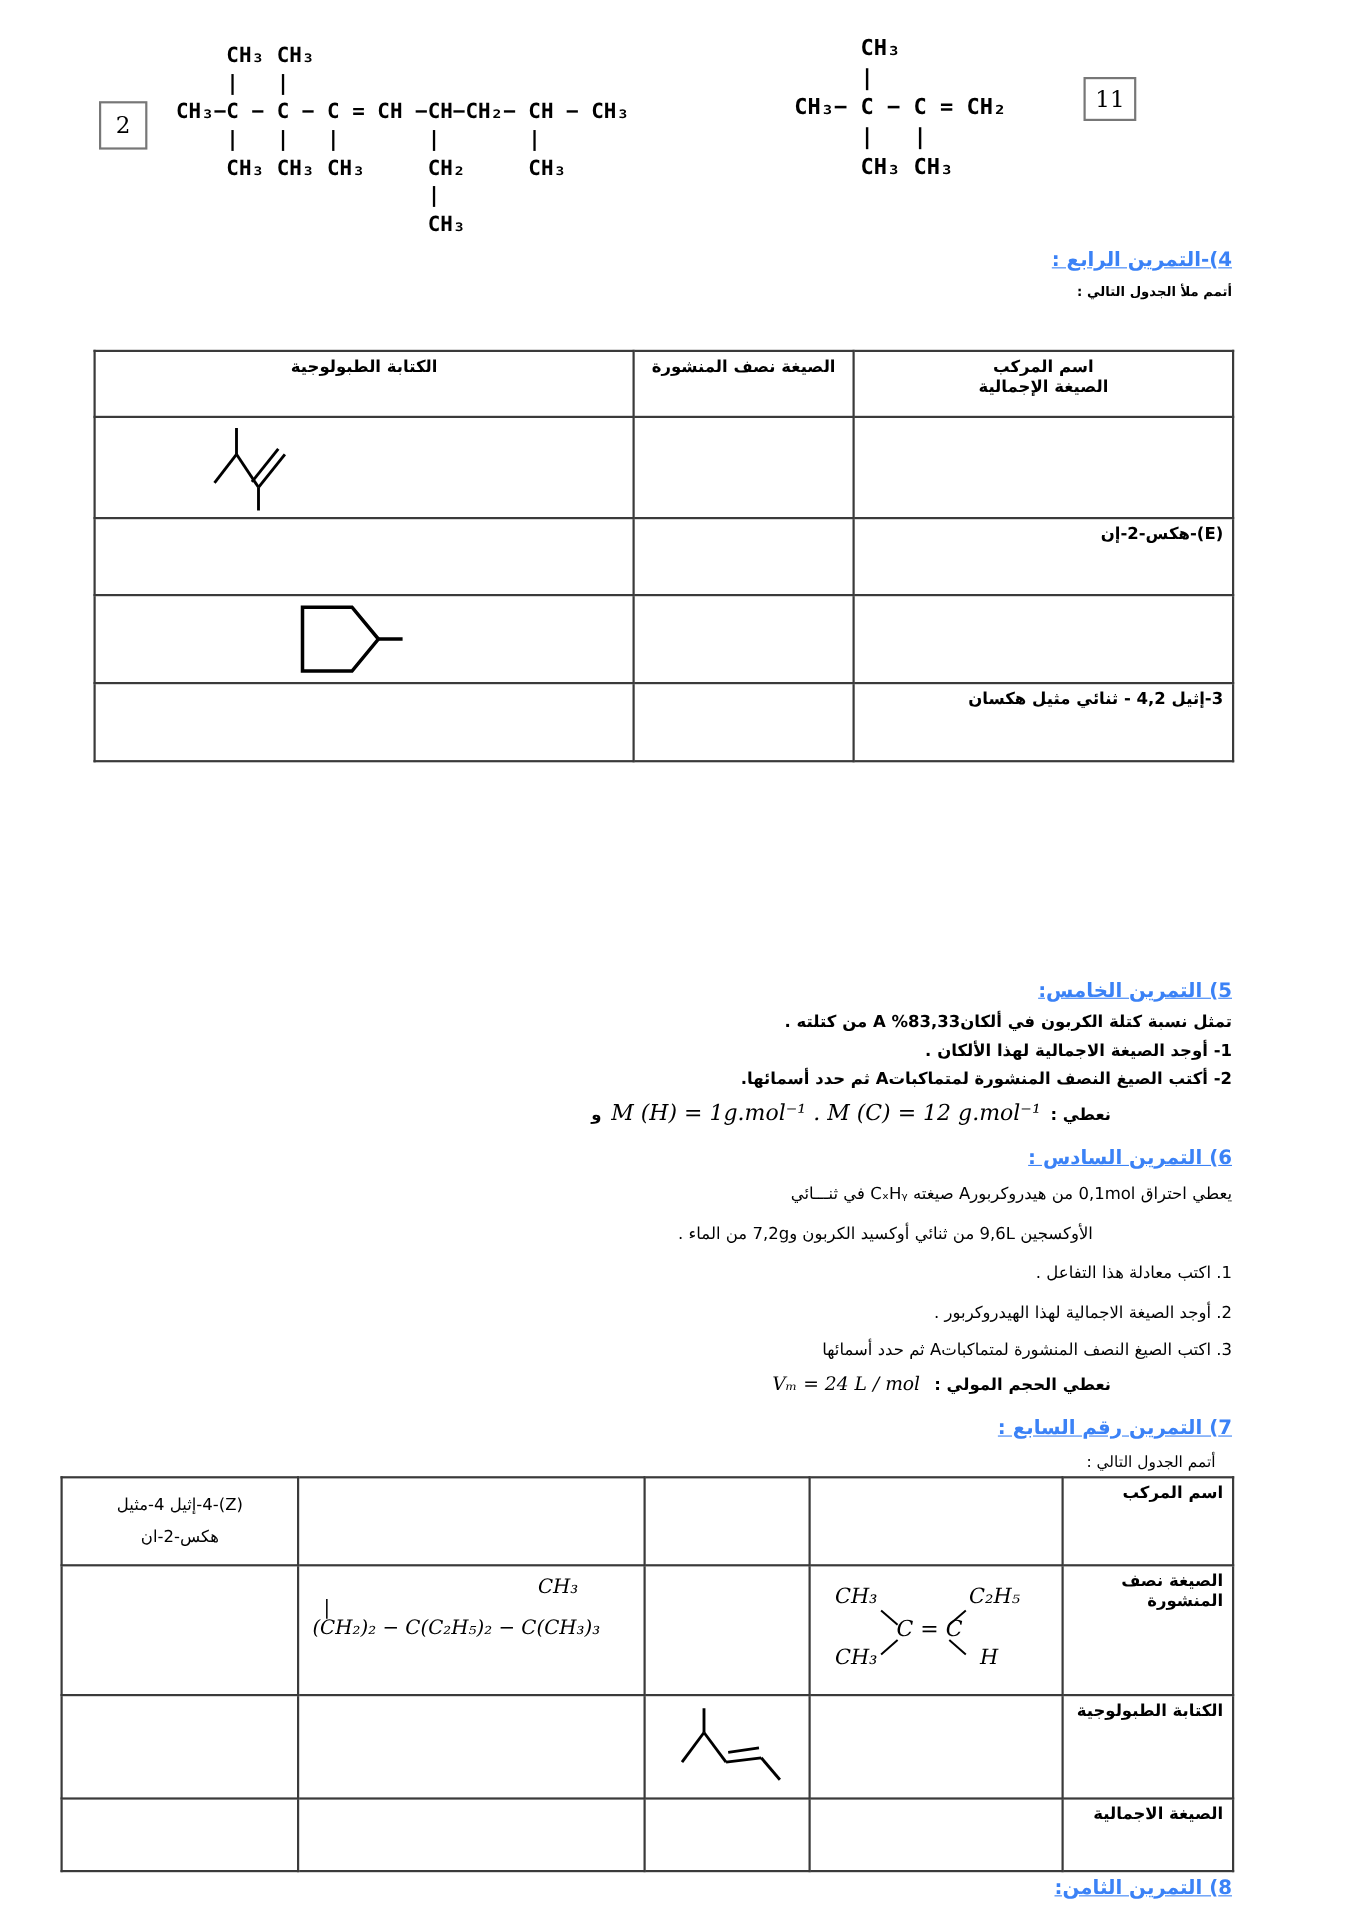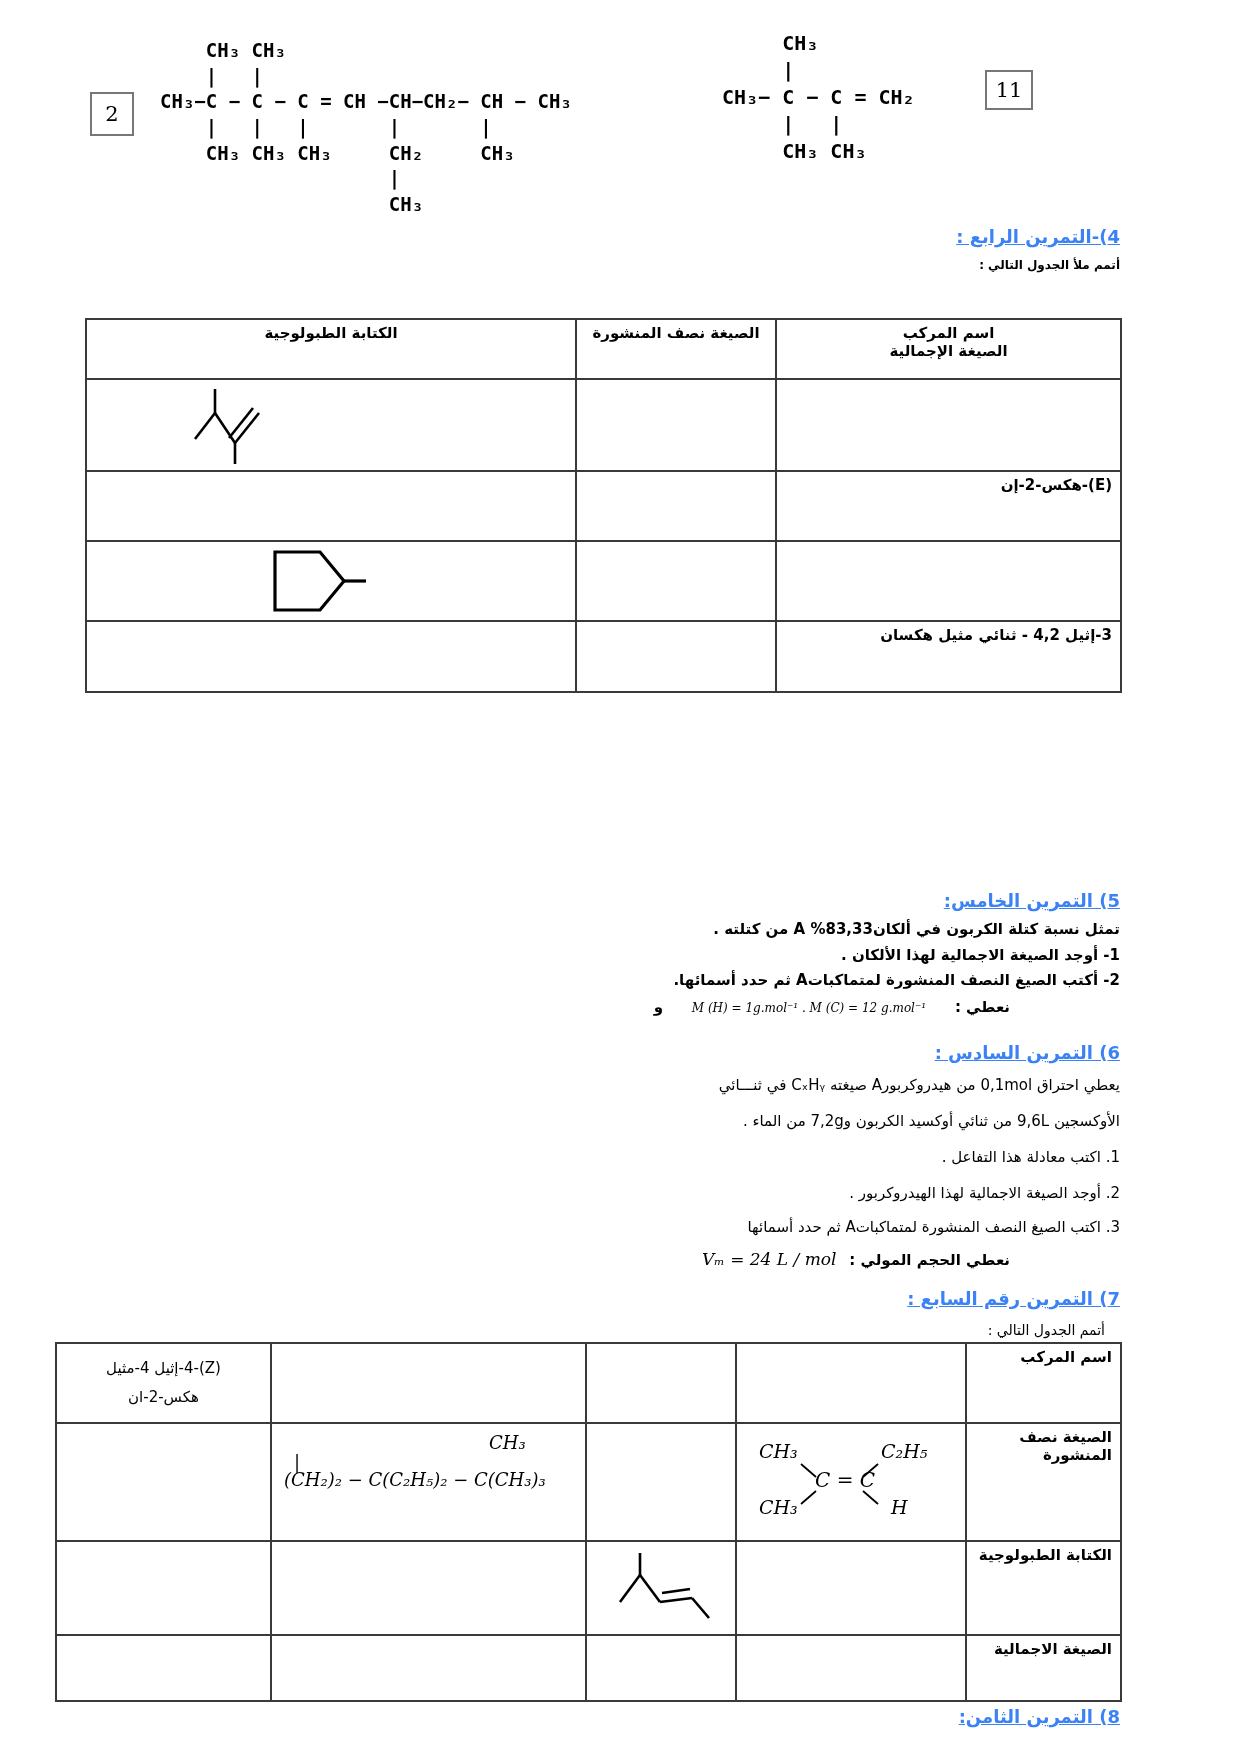--- a/index.html
+++ b/index.html
@@ -109,27 +109,27 @@
   </tr>
 </tbody>
   </table>
 
 <div class="abs h-ex" style="left:600px;top:890px;width:520px;">5) التمرين الخامس:</div>
 <div class="abs ar bold body-line" style="left:300px;top:918px;width:820px;">تمثل نسبة كتلة الكربون في ألكانA %83,33 من كتلته .</div>
 <div class="abs ar bold body-line" style="left:300px;top:944px;width:820px;">1- أوجد الصيغة الاجمالية لهذا الألكان .</div>
 <div class="abs ar bold body-line" style="left:300px;top:969px;width:820px;">2- أكتب الصيغ النصف المنشورة لمتماكباتA ثم حدد أسمائها.</div>
 <div class="abs ar body-line" style="left:300px;top:996px;width:820px;padding-left:0;padding-right:110px;box-sizing:border-box;">
   <span class="bold">نعطي :</span>
-  <span dir="ltr" class="math" style="font-size:12px;margin:0 24px;">M (H) = 1g.mol⁻¹ . M (C) = 12 g.mol⁻¹</span>
+  <span dir="ltr" class="math" style="font-size:20px;margin:0 4px;">M (H) = 1g.mol⁻¹ . M (C) = 12 g.mol⁻¹</span>
   <span class="bold">و</span>
 </div>
 
 <div class="abs h-ex" style="left:600px;top:1042px;width:520px;">6) التمرين السادس :</div>
 <div class="abs ar body-line" style="left:490px;top:1074px;width:630px;">يعطي احتراق 0,1mol من هيدروكربورA صيغته CₓHᵧ في ثنـــائي</div>
-<div class="abs ar body-line" style="left:490px;top:1110px;width:630px;">الأوكسجين 9,6L من ثنائي أوكسيد الكربون و7,2g من الماء .</div>
+<div class="abs ar body-line" style="left:490px;top:1110px;width:630px;text-align:center;">الأوكسجين 9,6L من ثنائي أوكسيد الكربون و7,2g من الماء .</div>
 <div class="abs ar body-line" style="left:490px;top:1146px;width:630px;">1. اكتب معادلة هذا التفاعل .</div>
 <div class="abs ar body-line" style="left:490px;top:1182px;width:630px;">2. أوجد الصيغة الاجمالية لهذا الهيدروكربور .</div>
 <div class="abs ar body-line" style="left:490px;top:1216px;width:630px;">3. اكتب الصيغ النصف المنشورة لمتماكباتA ثم حدد أسمائها</div>
 <div class="abs ar body-line" style="left:490px;top:1246px;width:630px;padding-right:110px;box-sizing:border-box;">
   <span class="bold">نعطي الحجم المولي :</span>
   <span dir="ltr" class="math" style="font-size:17px;margin:0 8px;">Vₘ = 24 L / mol</span>
 </div>
 
 <div class="abs h-ex" style="left:600px;top:1288px;width:520px;">7) التمرين رقم السابع :</div>
 <div class="abs ar" style="left:600px;top:1322px;width:505px;font-size:14px;">أتمم الجدول التالي :</div>

